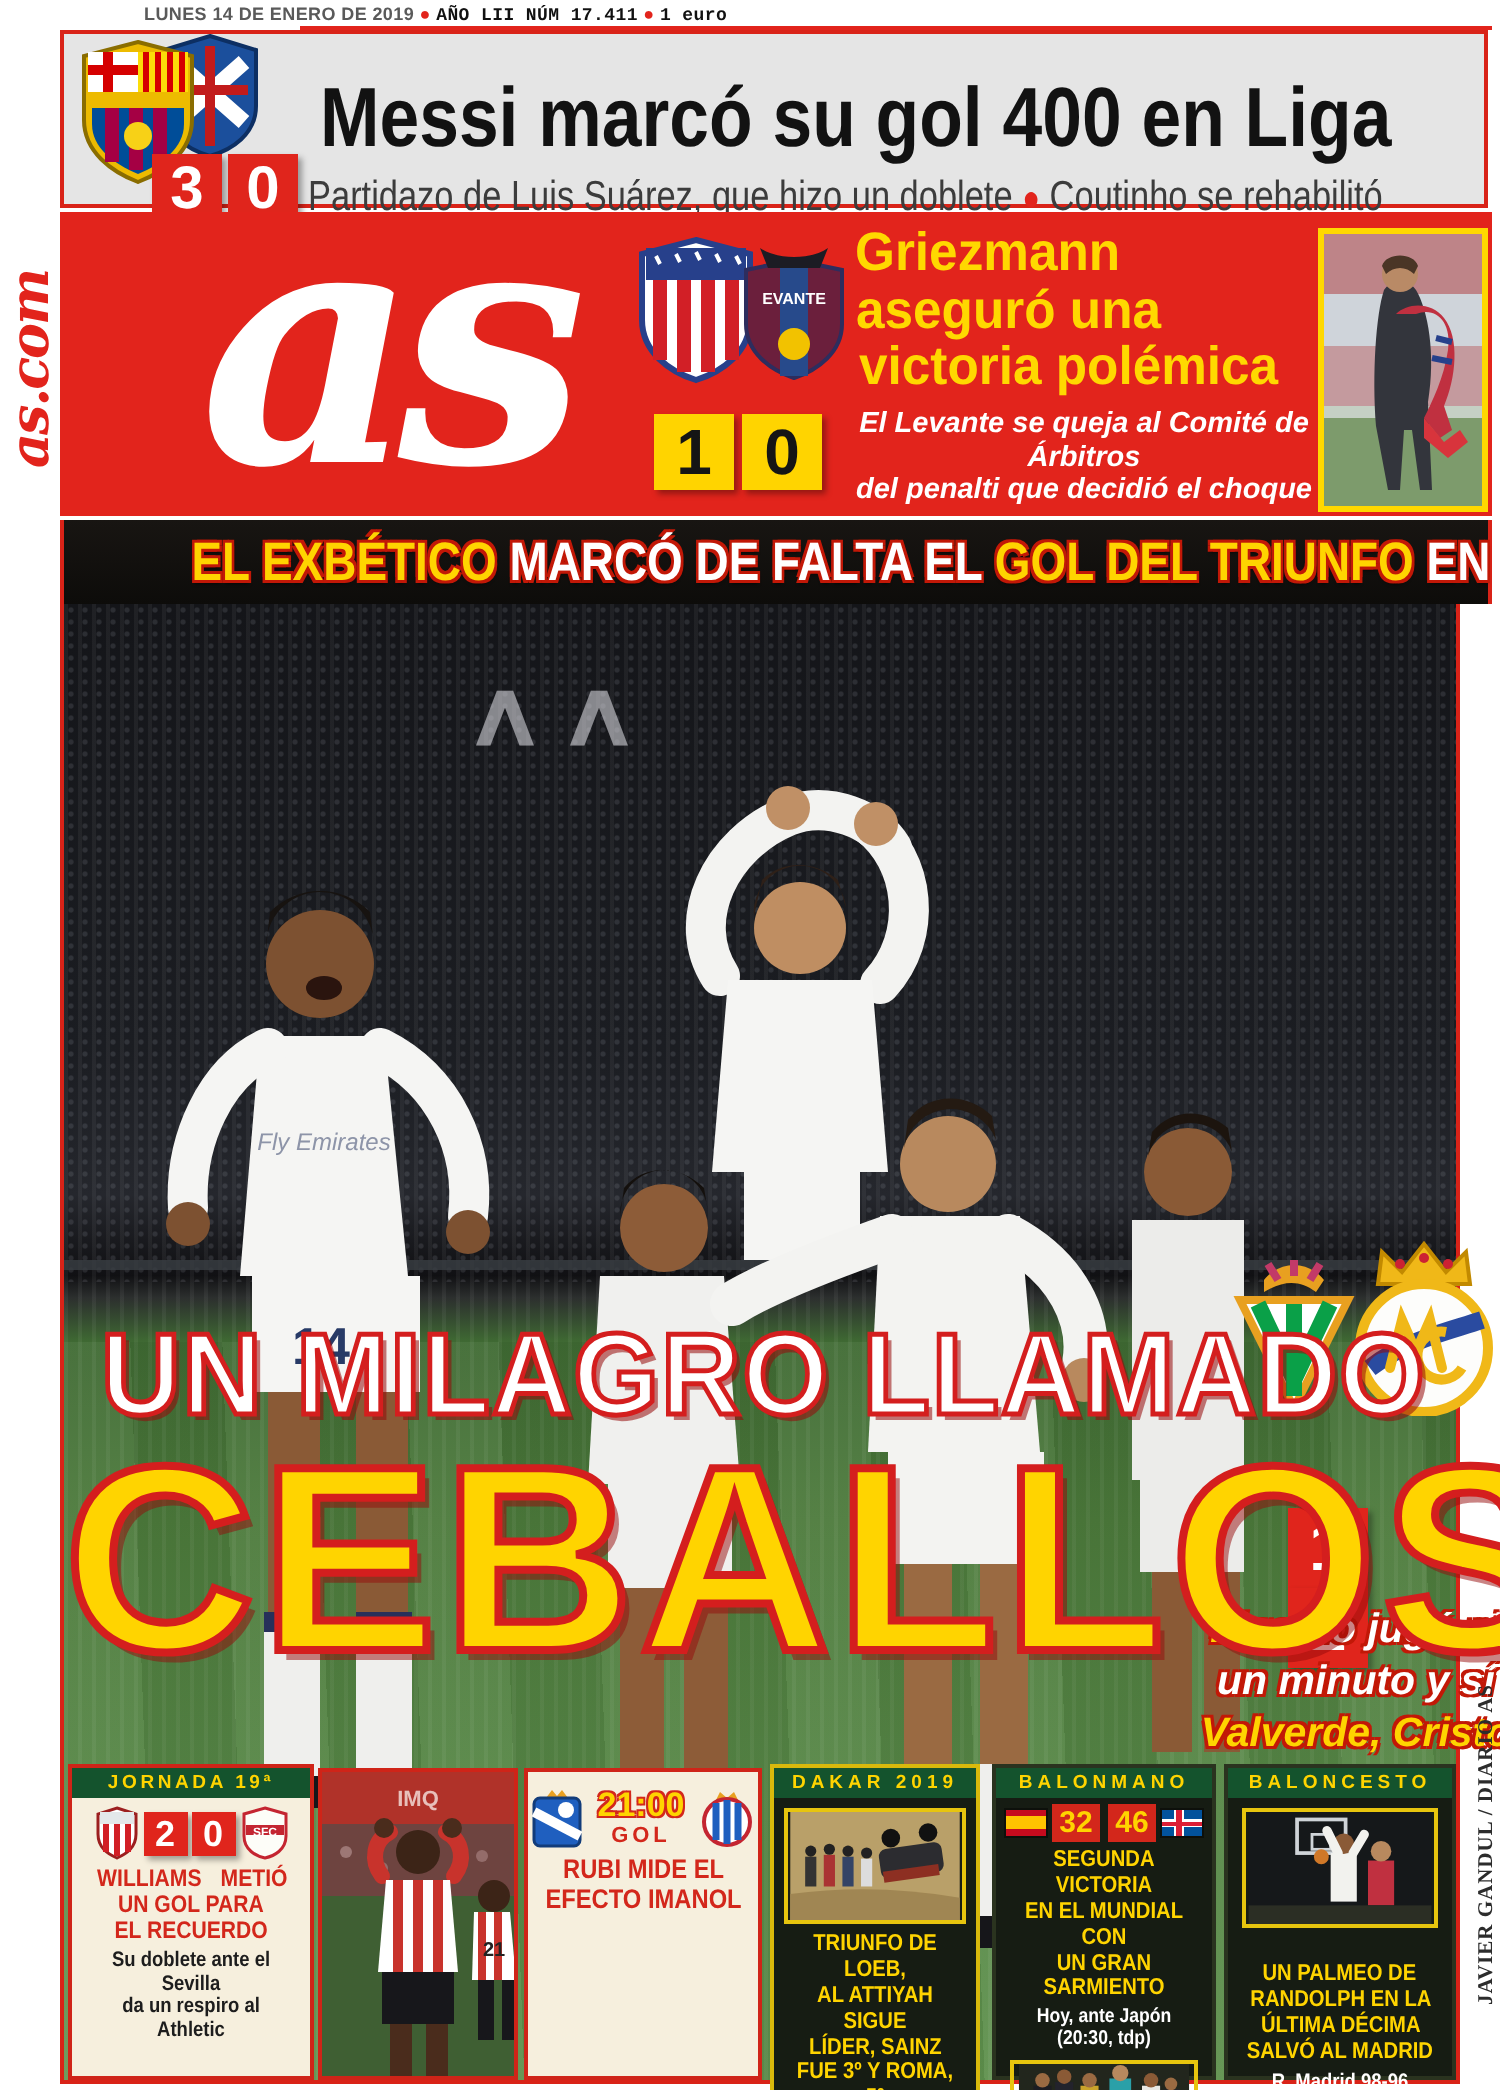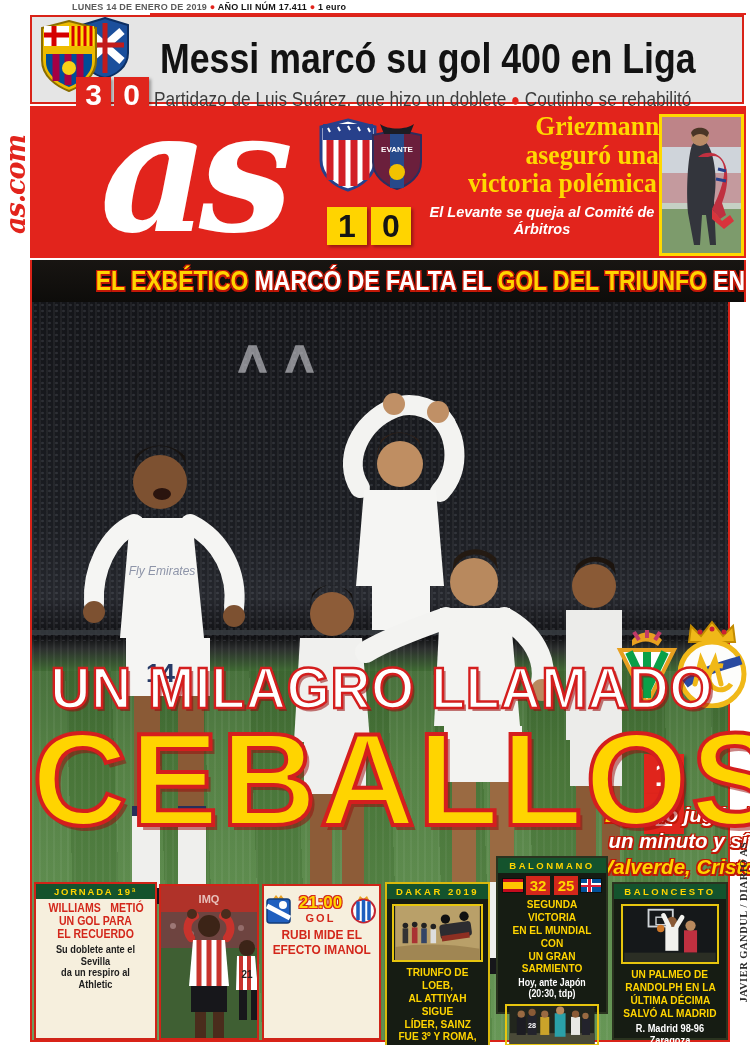--- a/index.html
+++ b/index.html
@@ -5,21 +5,21 @@
   html,body{margin:0;padding:0;background:#e8e8e8;}
   .page{position:relative;width:750px;height:1045px;background:#fff;overflow:hidden;
         font-family:"Liberation Sans",sans-serif;margin:0 auto;}
   .abs{position:absolute;}
   .cond{display:inline-block;transform:scaleX(0.88);transform-origin:center;}
   .condL{display:inline-block;transform:scaleX(0.85);transform-origin:left center;}
   .nowrap{white-space:nowrap;}
 
   
   .topbar{left:72px;top:2px;width:600px;font-size:9px;color:#5a5a5a;font-weight:bold;letter-spacing:.2px;}
-  .topbar .hard{color:#111;}
+  .topbar .hard{color:#111;font-family:Liberation Mono, monospace;}
   .reddot{color:#e2241c;font-size:9px;}
   .toprule{left:150px;top:13px;width:596px;height:2px;background:#e2241c;}
 
   
   .barcaBox{left:30px;top:15px;width:714px;height:89px;border:2px solid #d92318;background:#e5e5e5;box-sizing:border-box;}
   .scorebox{display:inline-block;text-align:center;font-weight:900;}
   .sb-red{background:#e0251c;color:#fff;box-shadow:2px 2px 3px rgba(0,0,0,.35);}
   .sb-yel{background:#ffd400;color:#151515;box-shadow:2px 2px 3px rgba(0,0,0,.35);}
   .barcaScore{left:44px;top:60px;}
   .barcaScore .scorebox{width:35px;height:35px;font-size:30px;line-height:35px;margin-right:3px;}
@@ -28,22 +28,22 @@
 
   
   .mast{left:30px;top:106px;width:716px;height:152px;background:#e2241c;}
   .ascom{left:0px;top:108px;height:152px;width:30px;writing-mode:vertical-rl;transform:rotate(180deg);
          font-family:"DejaVu Serif",serif;font-weight:bold;font-style:italic;font-size:27px;color:#e2241c;
          text-align:center;letter-spacing:-1px;}
   .aslogo{left:100px;top:88px;font-family:"DejaVu Serif",serif;font-style:italic;font-weight:bold;
           font-size:168px;color:#fff;line-height:1;letter-spacing:-10px;}
   .atleScore{left:327px;top:207px;}
   .atleScore .scorebox{width:40px;height:38px;font-size:32px;line-height:38px;margin-right:4px;}
-  .griezHead{left:424px;top:112px;width:238px;text-align:right;color:#ffd800;font-weight:900;
-             font-size:27px;line-height:1.06;font-family:Liberation Serif, serif;}
+  .griezHead{left:424px;top:112px;width:238px;text-align:left;color:#ffd800;font-weight:900;
+             font-size:27px;line-height:1.06;}
   .griezSub{left:412px;top:204px;width:260px;text-align:center;color:#fff;font-weight:bold;
             font-size:14.5px;line-height:1.15;font-style:italic;}
   .griezPhoto{left:659px;top:114px;width:85px;height:142px;border:3px solid #ffd800;box-sizing:border-box;background:#c9ccd2;}
 
   
   .banner{left:30px;top:260px;width:716px;height:42px;background:
       radial-gradient(circle at 20% 30%, rgba(255,255,255,.08) 0 1px, transparent 2px),
       radial-gradient(circle at 70% 60%, rgba(255,255,255,.07) 0 1px, transparent 2px),
       linear-gradient(#181512,#0d0c0a);
       text-align:center;line-height:42px;border-left:2px solid #d92318;border-right:2px solid #d92318;box-sizing:border-box;}
@@ -84,21 +84,21 @@
   
   .panel{box-sizing:border-box;position:absolute;}
   .phead{height:15px;background:#14532d;color:#ffd400;font-size:9.5px;font-weight:900;text-align:center;
          line-height:15px;letter-spacing:2.5px;}
   .cream{background:#f6efdd;border:2px solid #cf2418;}
   .darkP{background:#161c13;border:2px solid #d9b90c;}
   .pJornada{left:34px;top:882px;width:123px;height:158px;}
   .pWilliams{left:159px;top:884px;width:100px;height:156px;border:2px solid #cf2418;box-sizing:border-box;}
   .pRubi{left:262px;top:884px;width:119px;height:156px;}
   .pDakar{left:385px;top:882px;width:105px;height:174px;}
-  .pBalonmano{left:496px;top:856px;width:112px;height:158px;}
+  .pBalonmano{left:496px;top:882px;width:112px;height:158px;}
   .pBaloncesto{left:612px;top:882px;width:116px;height:158px;}
   .badgeRow{display:flex;align-items:center;justify-content:center;gap:3px;margin-top:4px;}
   .miniScore .scorebox{width:22px;height:22px;font-size:18px;line-height:22px;}
   .redHead{color:#d3271b;font-weight:900;text-align:center;line-height:1.08;}
   .blkSub{color:#1d1d1d;font-weight:bold;text-align:center;line-height:1.12;}
   .yelHead{color:#ffd400;font-weight:900;text-align:center;line-height:1.12;}
   .whtSub{color:#fff;font-weight:bold;text-align:center;}
   .photoFrame{border:2px solid #e7c50e;box-sizing:border-box;display:block;margin:5px auto 0;}
   .hbScore .scorebox{width:24px;height:19px;font-size:15px;line-height:19px;color:#ffd400;background:#d3271b;box-shadow:none;margin:0 1px;}
   .flag{display:inline-block;width:20px;height:13px;box-shadow:0 0 0 1px rgba(0,0,0,.4);}
@@ -182,20 +182,21 @@
     <span class="scorebox sb-yel">1</span><span class="scorebox sb-yel">0</span>
   </div>
 
   <div class="abs griezHead">
     <div class="cond" style="transform:scaleX(.95)">Griezmann</div>
     <div class="cond" style="transform:scaleX(.95)">aseguró una</div>
     <div class="cond" style="transform:scaleX(.95)">victoria polémica</div>
   </div>
   <div class="abs griezSub">
     <div>El Levante se queja al Comité de Árbitros</div>
+    <div>del penalti que decidió el choque</div>
   </div>
 
   <div class="abs griezPhoto">
     <svg width="79" height="136" viewBox="0 0 79 136">
       <rect width="79" height="136" fill="#c6cbd2"></rect>
       <rect y="0" width="79" height="30" fill="#b84a4a" opacity=".55"></rect>
       <rect y="30" width="79" height="26" fill="#cfd4da"></rect>
       <rect y="56" width="79" height="30" fill="#c06060" opacity=".45"></rect>
       <rect y="86" width="79" height="50" fill="#7d9b6c"></rect>
       <rect y="86" width="79" height="6" fill="#e4e7ea" opacity=".7"></rect>
@@ -322,20 +323,33 @@
     <div class="abs mhTop nowrap">
       <span class="cond" style="transform:scaleX(.95)">UN MILAGRO LLAMADO</span>
     </div>
     <div class="abs mhMain nowrap">
       <span class="cond" style="transform:scaleX(1)">CEBALLOS</span>
     </div>
   </div>
 
   <div class="panel cream pJornada">
     <div class="phead" style="letter-spacing:1.8px">JORNADA 19ª</div>
+    <div class="badgeRow">
+      <svg width="21" height="27" viewBox="0 0 21 27">
+        <path d="M10.5 1 L20 4 V14 C20 21 15 24 10.5 26 C6 24 1 21 1 14 V4 Z" fill="#fff" stroke="#9c1f1f" stroke-width="1.5"></path>
+        <rect x="2" y="3" width="17" height="6" fill="#e3e8ea"></rect>
+        <path d="M5 9 V23 M10.5 9 V25 M16 9 V23" stroke="#d21f26" stroke-width="3"></path>
+      </svg>
+      <span class="miniScore"><span class="scorebox sb-red">2</span><span class="scorebox sb-red" style="margin-left:2px">0</span></span>
+      <svg width="23" height="27" viewBox="0 0 23 27">
+        <path d="M11.5 1 L22 4 V15 C22 22 16 25 11.5 26 C7 25 1 22 1 15 V4 Z" fill="#fdfdf8" stroke="#c42531" stroke-width="1.5"></path>
+        <path d="M2 12 h19" stroke="#c42531" stroke-width="5"></path>
+        <text x="11.5" y="15" font-size="6" font-weight="bold" fill="#fff" text-anchor="middle" font-family="Liberation Sans,sans-serif">SFC</text>
+      </svg>
+    </div>
     <div class="redHead" style="font-size:12px;margin-top:3px;">
       <div class="cond">WILLIAMS</div>
       <div class="cond">METIÓ</div>
       <div class="cond">UN GOL PARA</div>
       <div class="cond">EL RECUERDO</div>
     </div>
     <div class="blkSub" style="font-size:10.5px;margin-top:3px;">
       <div class="cond">Su doblete ante el Sevilla</div>
       <div class="cond">da un respiro al Athletic</div>
     </div>
@@ -426,21 +440,21 @@
       <div class="cond">LÍDER, SAINZ</div>
       <div class="cond">FUE 3º Y ROMA, 5º</div>
     </div>
   </div>
 
   <div class="panel darkP pBalonmano" style="border-color:#2a331f">
     <div class="phead">BALONMANO</div>
     <div class="badgeRow hbScore" style="gap:2px;margin-top:3px;">
       <span class="flag flagES"></span>
       <span class="scorebox">32</span>
-      <span class="scorebox">25</span>
+      <span class="scorebox">46</span>
       <span class="flag flagIS"></span>
     </div>
     <div class="yelHead" style="font-size:11.5px;margin-top:3px;">
       <div class="cond">SEGUNDA VICTORIA</div>
       <div class="cond">EN EL MUNDIAL CON</div>
       <div class="cond">UN GRAN SARMIENTO</div>
     </div>
     <div class="whtSub" style="font-size:10px;margin-top:2px;"><span class="cond">Hoy, ante Japón (20:30, tdp)</span></div>
     <svg class="photoFrame" width="94" height="42" viewBox="0 0 94 42">
       <rect width="94" height="42" fill="#22261d"></rect>
@@ -472,21 +486,21 @@
       <circle cx="39" cy="24" r="4" fill="#d07828"></circle>
       <g>
         <rect x="44" y="22" width="14" height="26" fill="#f2f2ee"></rect>
           <circle cx="51" cy="17" r="5.5" fill="#8a5a36"></circle>
         <path d="M48 22 l-6 -12 M56 22 l6 -10" stroke="#f2f2ee" stroke-width="5" stroke-linecap="round"></path>
         <rect x="64" y="26" width="14" height="24" fill="#c03040"></rect>
           <circle cx="71" cy="21" r="5.5" fill="#b8895e"></circle>
       </g>
       <rect y="50" width="98" height="10" fill="#2b2e24"></rect>
     </svg>
-    <div class="yelHead" style="font-size:11.5px;margin-top:4px;">
+    <div class="yelHead" style="font-size:11.5px;margin-top:17px;">
       <div class="cond">UN PALMEO DE</div>
       <div class="cond">RANDOLPH EN LA</div>
       <div class="cond">ÚLTIMA DÉCIMA</div>
       <div class="cond">SALVÓ AL MADRID</div>
     </div>
     <div class="whtSub" style="font-size:10.5px;margin-top:2px;"><span class="cond">R. Madrid 98-96 Zaragoza</span></div>
   </div>
 
   <div class="abs credit">JAVIER GANDUL / DIARIO AS</div>
 

